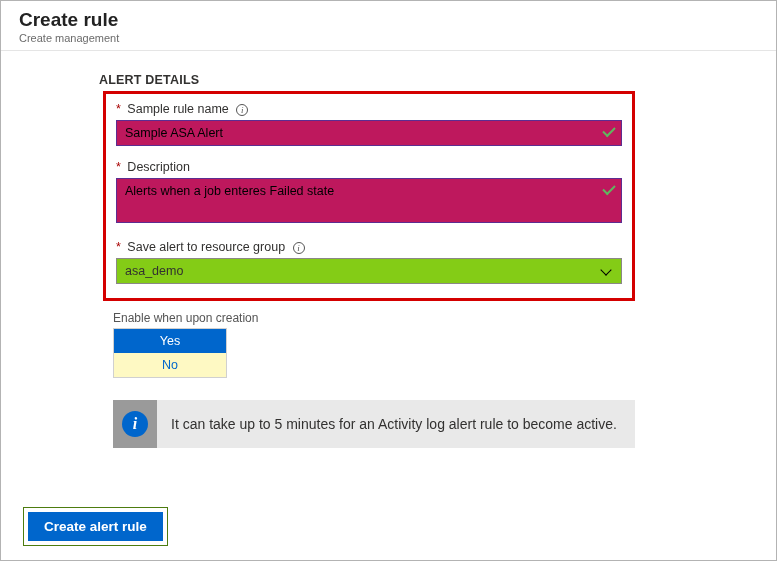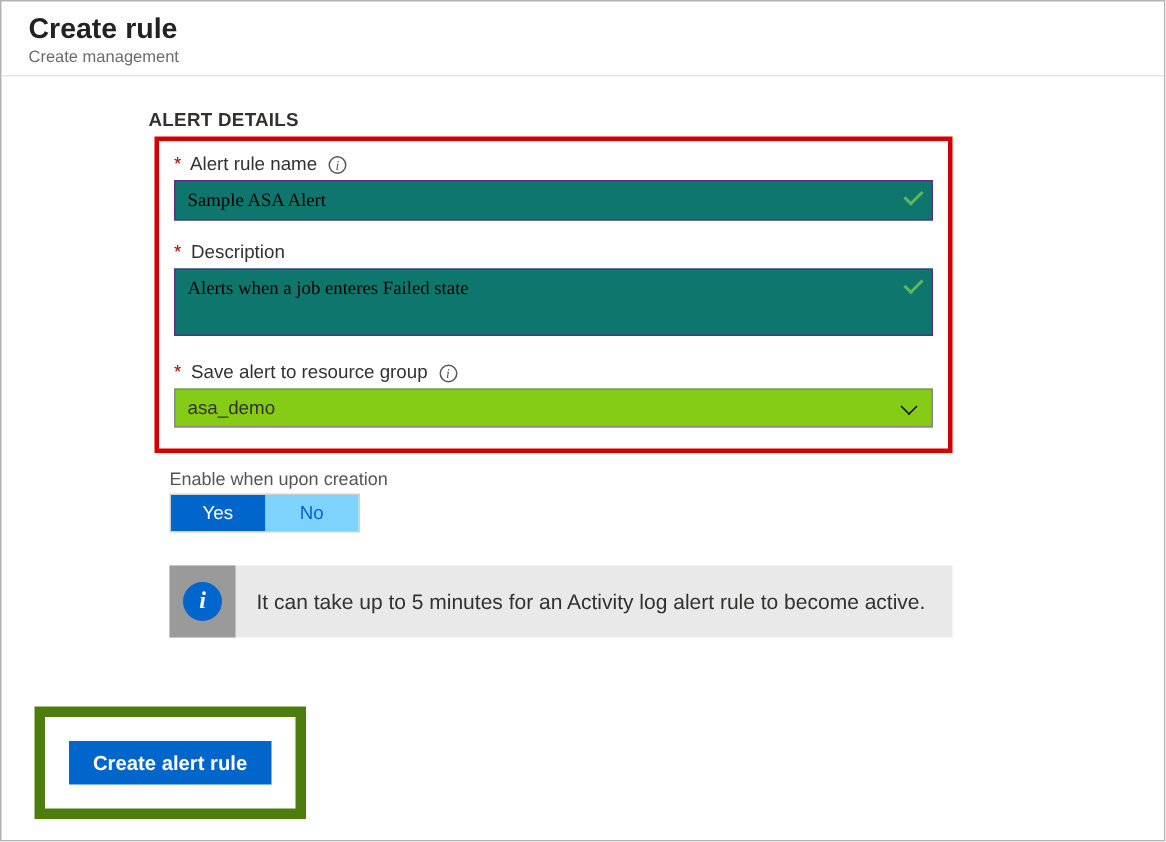--- a/index.html
+++ b/index.html
@@ -9,60 +9,60 @@
 .header h1 { font-size: 19px; font-weight: 700; color: #222; }
 .header .sub { font-size: 11px; color: #6b6b6b; margin-top: 1px; }
 .content { padding: 22px 0 0 0; }
 .section-title { font-size: 12.5px; font-weight: 600; letter-spacing: 0.2px; color: #323130; margin-left: 98px; margin-bottom: 4px; }
 .red-box { border: 3px solid #d40000; margin: 0 102px 0 102px; padding: 8px 10px 14px 10px; width: 532px; }
 .field { margin-bottom: 14px; }
 .field label { display: block; font-size: 12.5px; color: #323130; margin-bottom: 4px; }
 .req { color: #a80000; margin-right: 3px; }
 .info-icon { display: inline-block; width: 12px; height: 12px; border-radius: 50%; border: 1px solid #555; color: #555; font-size: 9px; line-height: 11px; text-align: center; margin-left: 4px; font-style: italic; font-family: Georgia, serif; vertical-align: middle; }
 .input-wrap { position: relative; }
-input[type=text], textarea { width: 100%; border: 1px solid #5c2d91; padding: 5px 26px 5px 8px; font-size: 12.5px; font-family: Liberation Serif, serif; outline: none; background: #0f766e; }
+input[type=text], textarea { width: 100%; border: 1px solid #5c2d91; padding: 5px 26px 5px 8px; font-size: 12.5px; font-family: Liberation Sans, sans-serif; outline: none; background: #be185d; }
 textarea { height: 45px; resize: none; }
 .check-icon { position: absolute; right: 6px; top: 6px; width: 14px; height: 14px; }
 .check-icon::after { content: ""; display: block; width: 10px; height: 5px; border-left: 2px solid #5fb75f; border-bottom: 2px solid #5fb75f; transform: rotate(-45deg); margin: 1px 0 0 1px; }
 .select-wrap { position: relative; }
 .select { width: 100%; border: 1px solid #8a8886; padding: 5px 26px 5px 8px; font-size: 12.5px; background: #84cc16; cursor: pointer; }
 .chevron { position: absolute; right: 8px; top: 8px; width: 12px; height: 12px; }
 .chevron::after { content: ""; display: block; width: 7px; height: 7px; border-right: 1.5px solid #000; border-bottom: 1.5px solid #000; transform: rotate(45deg); }
 .below { margin: 10px 0 0 112px; }
 .enable-label { font-size: 12px; color: #555; margin-bottom: 3px; }
-.toggle-group { display: flex; border: 1px solid #d0d0d0; width: 127px; }
+.toggle-group { display: flex; border: 1px solid #d0d0d0; width: 114px; flex-direction: column; }
 .toggle-btn { flex: 1; text-align: center; padding: 5px 0; font-size: 12.5px; cursor: pointer; }
 .toggle-yes { background: #0066cc; color: #fff; }
-.toggle-no { background: #7dd3fc; color: #0066cc; }
+.toggle-no { background: #fef9c3; color: #0066cc; }
 .note { display: flex; align-items: center; background: #e9e9e9; margin: 22px 0 0 112px; width: 522px; }
 .note-icon-wrap { background: #9a9a9a; width: 44px; height: 48px; display: flex; align-items: center; justify-content: center; }
 .note-icon { width: 26px; height: 26px; border-radius: 50%; background: #0066cc; color: #fff; display: flex; align-items: center; justify-content: center; font-weight: 700; font-size: 16px; font-family: Georgia, serif; font-style: italic; }
 .note-text { padding: 0 14px; font-size: 14px; color: #323130; }
 .footer { position: absolute; bottom: 14px; left: 22px; }
-.create-btn-wrap { border: 7px solid #4d7c0f; padding: 16px; display: inline-block; }
+.create-btn-wrap { border: 1px solid #4d7c0f; padding: 4px; display: inline-block; }
 .create-btn { background: #0066cc; color: #fff; font-size: 13.5px; font-weight: 600; padding: 7px 16px; border: none; cursor: pointer; }
 </style>
 </head>
 <body>
 
 <div class="window">
   <div class="header">
     <h1>Create rule</h1>
     <div class="sub">Create management</div>
   </div>
 
   <div class="content">
     <div class="section-title">ALERT DETAILS</div>
 
     <div class="red-box">
 
       <div class="field">
         <label>
           <span class="req">*</span>
-          <span>Alert rule name</span>
+          <span>Sample rule name</span>
           <span class="info-icon">i</span>
         </label>
         <div class="input-wrap">
           <input type="text" value="Sample ASA Alert" style="">
           <span class="check-icon"></span>
         </div>
       </div>
 
       <div class="field">
         <label>

